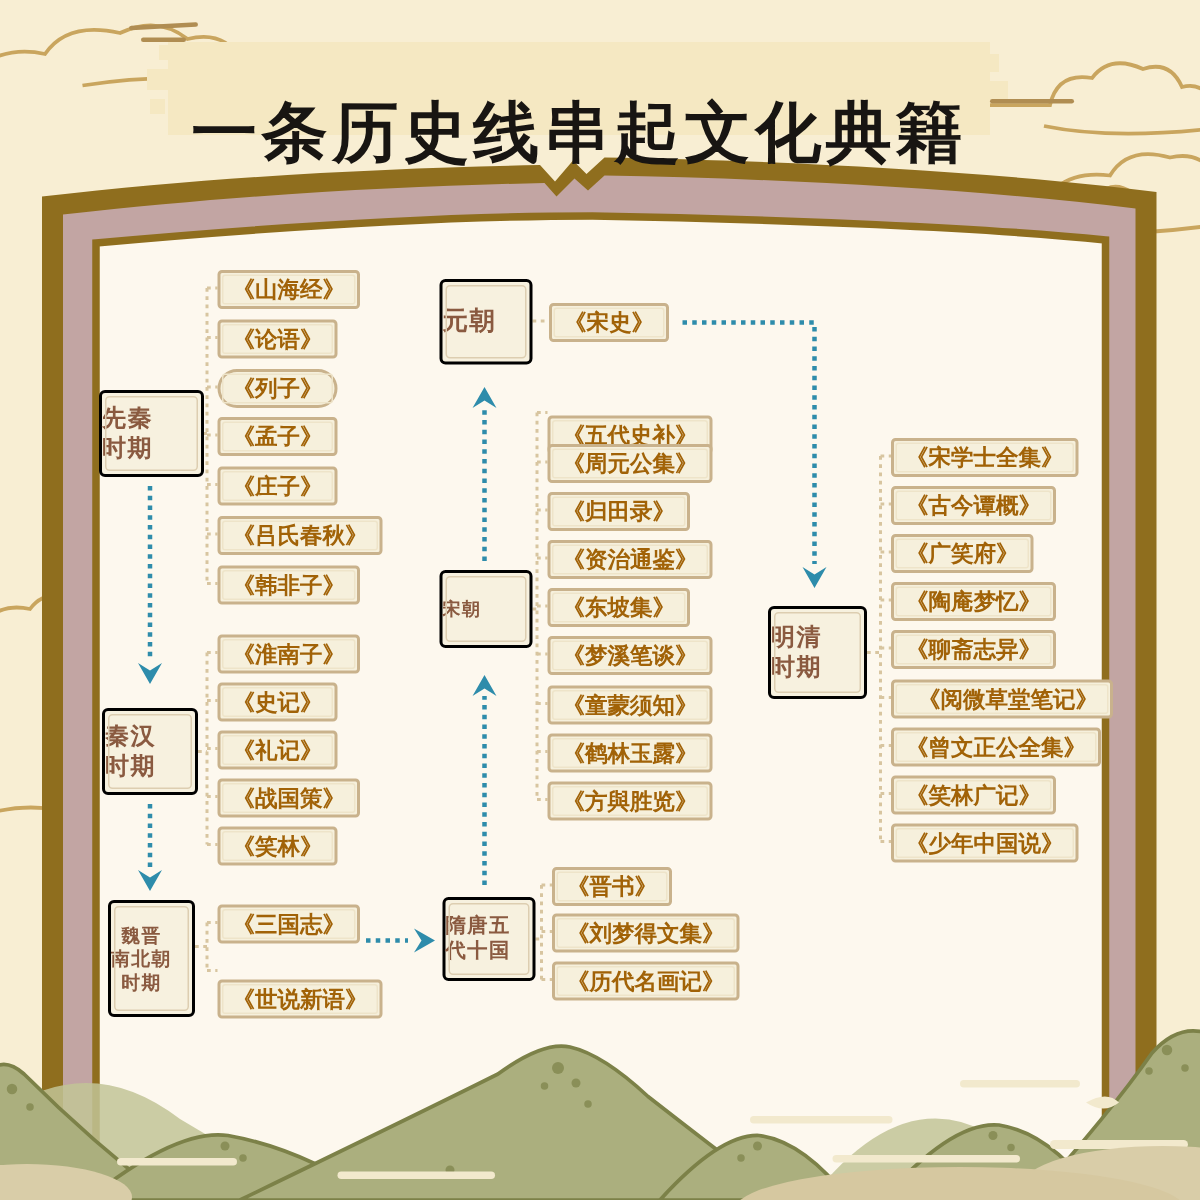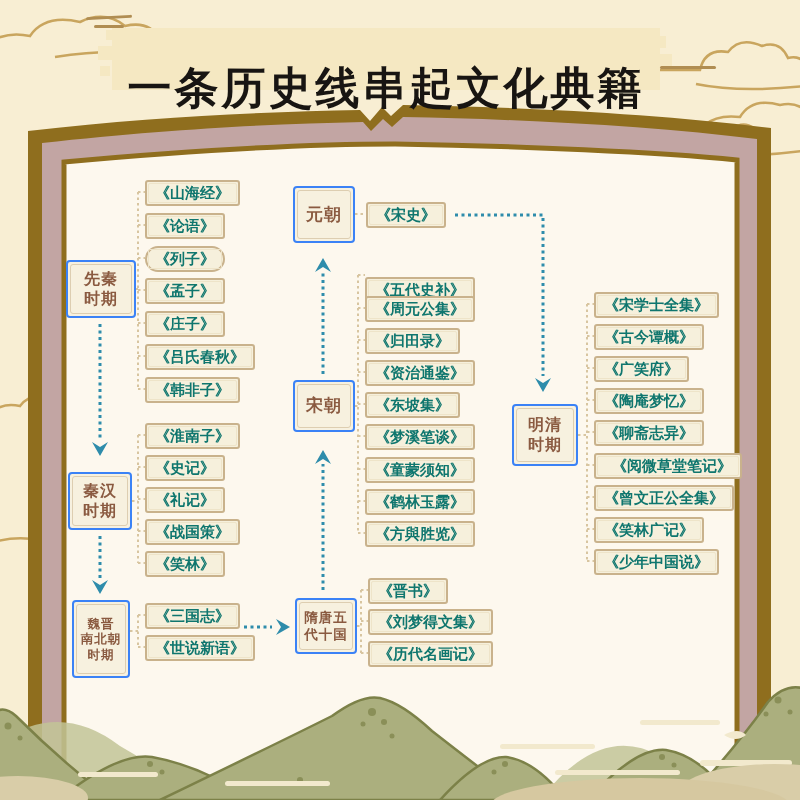--- a/index.html
+++ b/index.html
@@ -8,28 +8,28 @@
   #bg{position:absolute;left:0;top:0;width:800px;height:800px;}
 
   
   .banner{position:absolute;left:112px;top:28px;width:548px;height:62px;background:#f5e8c2;z-index:3;}
   .banner-step{position:absolute;background:#f5e8c2;z-index:3;}
   .deco-line{position:absolute;background:#b08d52;border-radius:2px;z-index:3;}
   .title{position:absolute;left:112px;top:24px;width:548px;height:70px;display:flex;align-items:center;justify-content:center;
          font-size:44px;font-weight:800;color:#181512;letter-spacing:3px;z-index:4;white-space:nowrap;}
 
   
-  .era{position:absolute;box-sizing:border-box;background:#f7f1df;border:2px solid #3b82f6;border-radius:4px;
-       display:flex;align-items:center;justify-content:center;text-align:center;font-weight:700;color:#8a5a40;
+  .era{position:absolute;box-sizing:border-box;background:#f7f1df;border:2px solid #000000;border-radius:4px;
+       display:flex;align-items:center;text-align:center;font-weight:700;color:#8a5a40;
        white-space:pre-line;z-index:5;line-height:1.25;letter-spacing:1px;}
   .era::before{content:'';position:absolute;inset:2px;border:1px solid #ddceb1;border-radius:3px;pointer-events:none;}
 
   
   .chip{position:absolute;height:26px;box-sizing:border-box;background:#f6f0dc;border:2px solid #c9b28c;border-radius:3px;
-        display:flex;align-items:center;padding:0 8px;font-size:15px;font-weight:700;color:#0f766e;z-index:5;
+        display:flex;align-items:center;padding:0 8px;font-size:15px;font-weight:700;color:#a16207;z-index:5;
         line-height:1;white-space:nowrap;}
   .chip::before{content:'';position:absolute;inset:1px;border:1px solid #eee4c9;border-radius:2px;pointer-events:none;}
 </style>
 </head>
 <body>
 
 <div id="stage">
 
   <svg id="bg" viewBox="0 0 800 800">
 
@@ -211,35 +211,35 @@
     </div>
     <div class="chip" style="left: 145px; top: 551px;">
       <span>《笑林》</span>
     </div>
     <div class="era" style="left: 72px; top: 600px; width: 58px; height: 78px; font-size: 12.5px;"><span>魏晋
 南北朝
 时期</span></div>
     <div class="chip" style="left: 145px; top: 603px;">
       <span>《三国志》</span>
     </div>
-    <div class="chip" style="left: 145px; top: 635px;">
+    <div class="chip" style="left: 145px; top: 653px;">
       <span>《世说新语》</span>
     </div>
     <div class="era" style="left: 295px; top: 598px; width: 62px; height: 56px; font-size: 13.5px;"><span>隋唐五
 代十国</span></div>
     <div class="chip" style="left: 368px; top: 578px;">
       <span>《晋书》</span>
     </div>
     <div class="chip" style="left: 368px; top: 609px;">
       <span>《刘梦得文集》</span>
     </div>
     <div class="chip" style="left: 368px; top: 641px;">
       <span>《历代名画记》</span>
     </div>
-    <div class="era" style="left: 293px; top: 380px; width: 62px; height: 52px; font-size: 17px;"><span>宋朝</span></div>
+    <div class="era" style="left: 293px; top: 380px; width: 62px; height: 52px; font-size: 12px;"><span>宋朝</span></div>
     <div class="chip" style="left: 365px; top: 263px; margin-top: 14px;">
       <span>《五代史补》</span>
     </div>
     <div class="chip" style="left: 365px; top: 296px;">
       <span>《周元公集》</span>
     </div>
     <div class="chip" style="left: 365px; top: 328px;">
       <span>《归田录》</span>
     </div>
     <div class="chip" style="left: 365px; top: 360px;">

